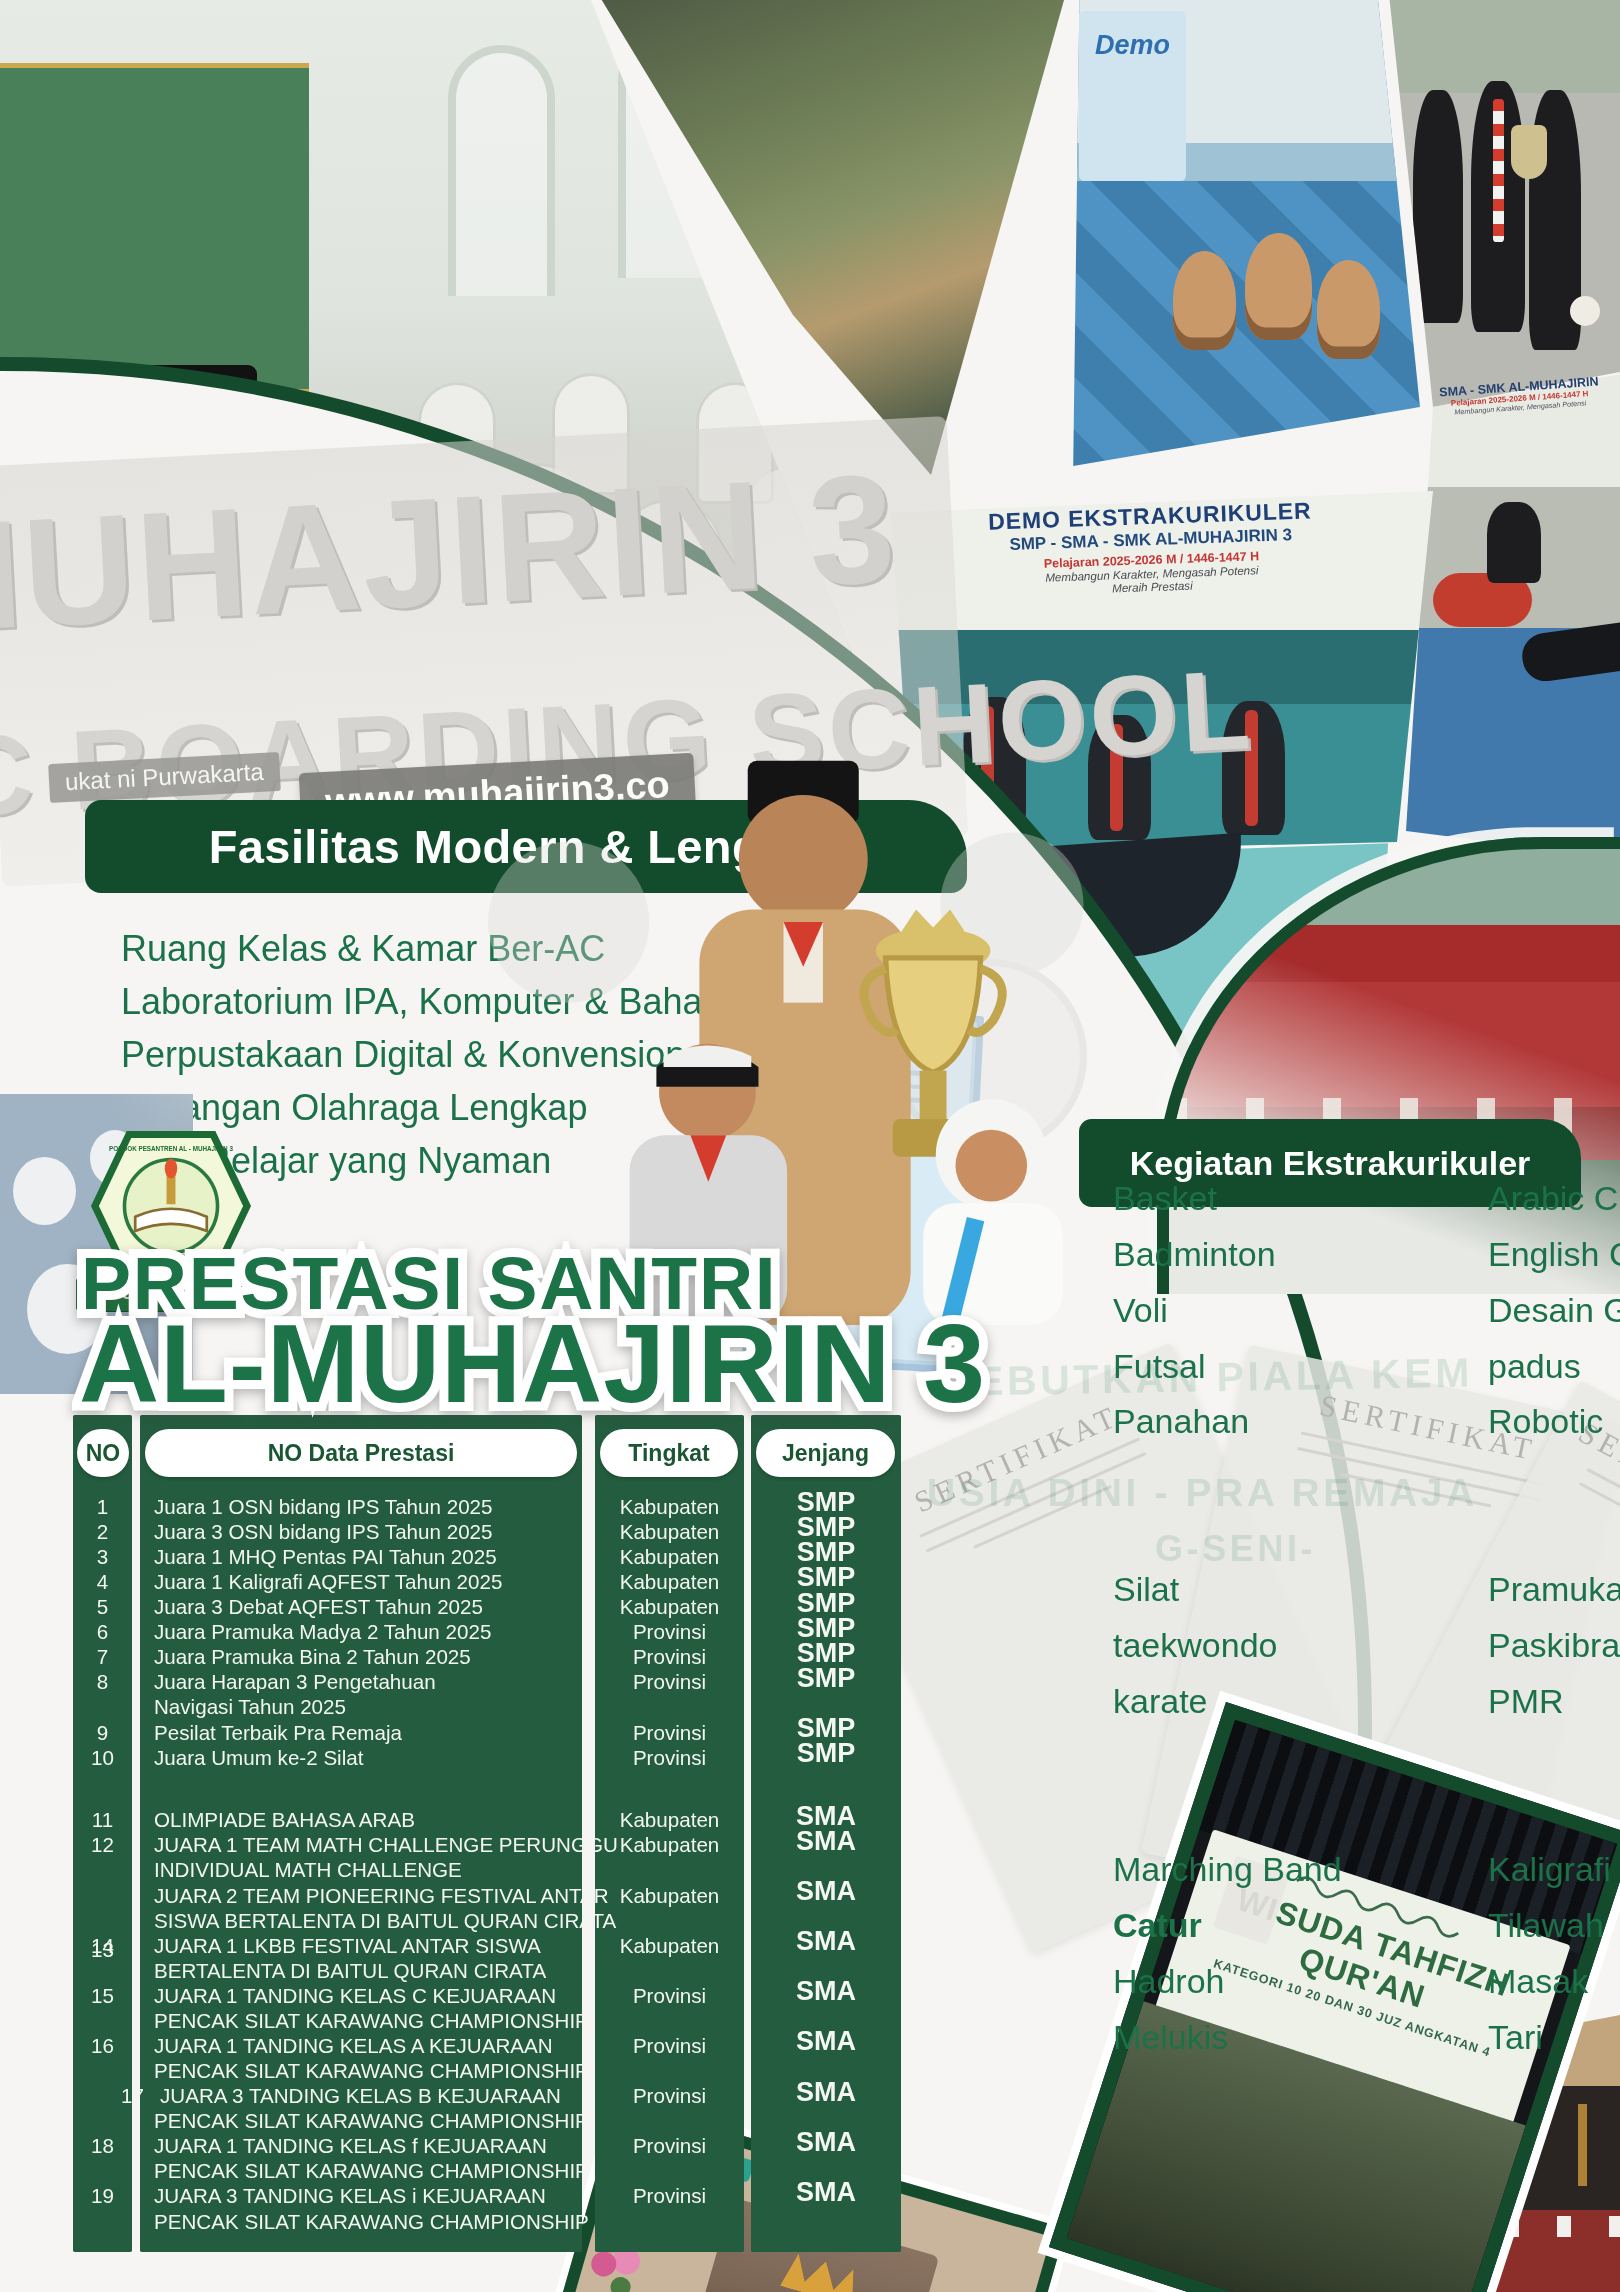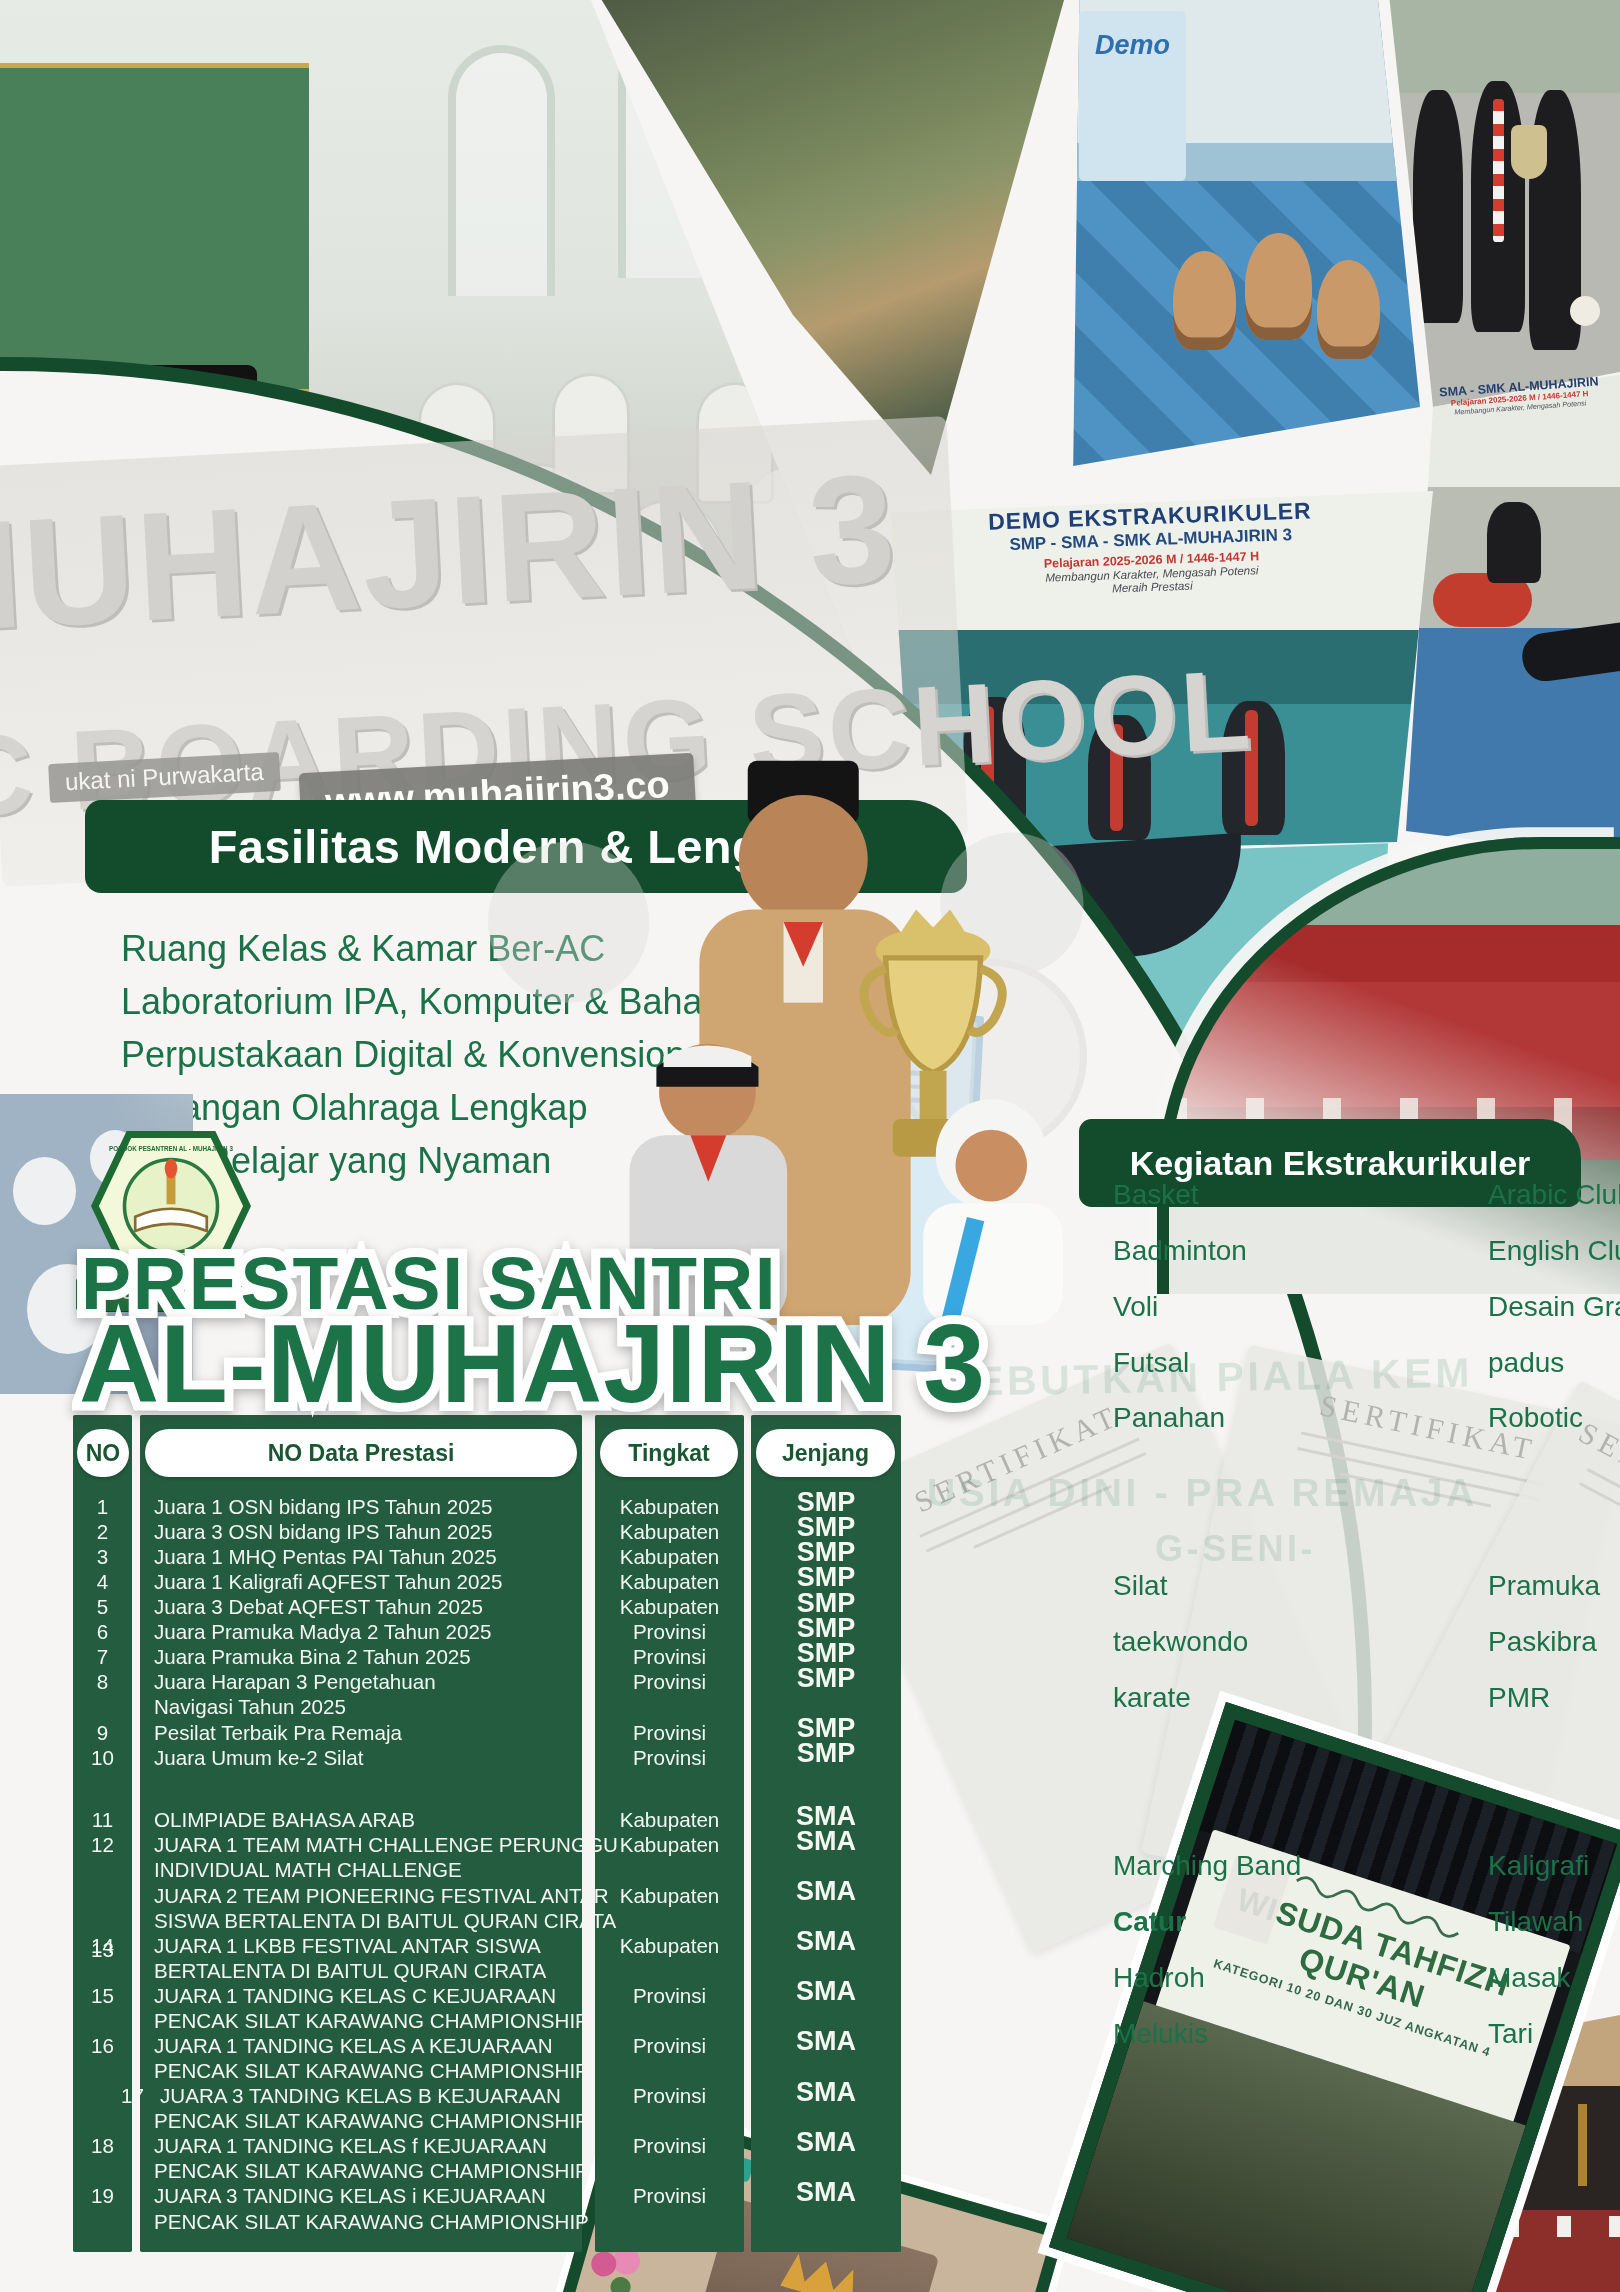--- a/index.html
+++ b/index.html
@@ -94,21 +94,21 @@
   .fchip{left:85px;top:800px;width:882px;height:93px;z-index:5;background:var(--chip_bg,#124C2C);
     border-radius:16px 59px 16px 16px;color:#fff;font-size:47px;font-weight:bold;
     display:flex;align-items:center;justify-content:center;letter-spacing:0.4px;}
   .flist{left:121px;top:922px;z-index:5;}
   .fitem{font-size:36px;line-height:53px;color:var(--list_green,#1B7249);}
 
   
   .kchip{left:1079px;top:1119px;width:502px;height:88px;z-index:7;background:var(--chip_bg,#124C2C);
     border-radius:12.5px 39px 12.5px 12.5px;color:#fff;font-size:34px;font-weight:bold;
     display:flex;align-items:center;justify-content:center;}
-  .xitem{position:absolute;z-index:7;font-size:28px;color:var(--list_green,#1B7249);white-space:nowrap;}
+  .xitem{position:absolute;z-index:7;font-size:34px;color:var(--list_green,#1B7249);white-space:nowrap;}
 
   
   .logo{left:86px;top:1127px;width:170px;height:193px;z-index:6;}
   .ribbon{position:absolute;left:5.4px;top:149px;width:159px;height:36px;background:linear-gradient(180deg,#2c8a47,#197038);
     color:#fff;font-weight:bold;font-size:17px;display:flex;align-items:center;justify-content:center;
     border:1.8px solid #0e4a24;border-radius:3.6px;}
   .ribbon:before,.ribbon:after{content:"";position:absolute;top:5.4px;width:23px;height:30px;background:#197038;z-index:-1;}
   .ribbon:before{left:-16px;transform:skewY(14deg);}
   .ribbon:after{right:-16px;transform:skewY(-14deg);}
 

